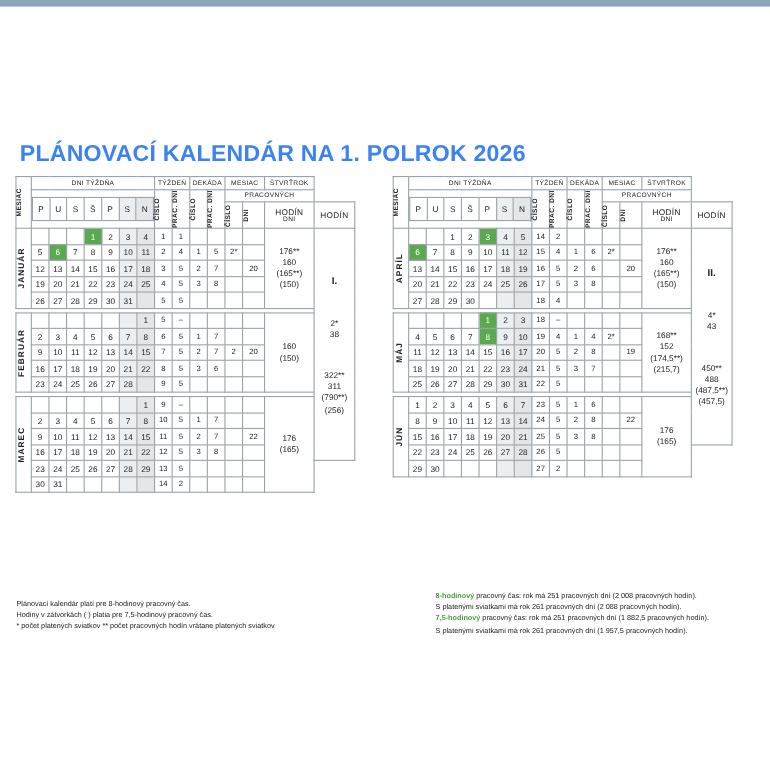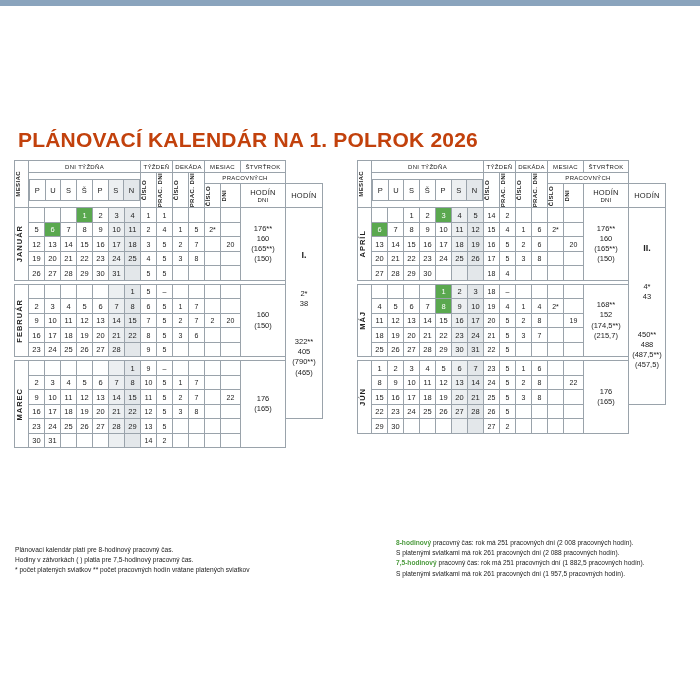--- a/index.html
+++ b/index.html
@@ -1,19 +1,19 @@
 <!DOCTYPE html>
 <html><head>
 <meta charset="utf-8">
 <style>
   html,body{margin:0;padding:0;}
   body{width:700px;height:700px;background:#ffffff;font-family:"Liberation Sans",sans-serif;}
   .page{position:relative;width:700px;height:700px;}
   .topbar{position:absolute;left:0;top:0;width:700px;height:6px;background:#8aa4bd;}
-  .title{position:absolute;left:18px;top:128px;font-size:21px;font-weight:bold;color:#c2410c;letter-spacing:.2px;}
+  .title{position:absolute;left:18px;top:128px;font-size:21px;font-weight:bold;color:#3b82f6;letter-spacing:.2px;}
   .half{position:absolute;top:160px;}
   .half.left{left:14px;}
   .half.right{left:357px;}
   table.cal{border-collapse:collapse;font-size:7px;color:#222;}
   table.cal td,table.cal th{border:.5px solid #9aa3ab;padding:0;text-align:center;vertical-align:middle;font-weight:normal;}
   .hdr{font-size:6px;letter-spacing:.3px;font-weight:bold;color:#222;}
   .vert{writing-mode:vertical-rl;transform:rotate(180deg);white-space:nowrap;font-size:6px;font-weight:bold;letter-spacing:.4px;}
   .monthname{writing-mode:vertical-rl;transform:rotate(180deg);white-space:nowrap;font-size:7.5px;font-weight:bold;letter-spacing:1px;}
   .d{width:15px;height:13.5px;font-size:7.5px;}
   .sat{background:#eceff1;}
@@ -116,23 +116,23 @@
                   <div>160</div>
                   <div>(165**)</div>
                   <div>(150)</div>
                 </div>
               </td>
               <td rowspan="16" class="qtr">
                 <div class="cellstack" style="font-weight:bold;font-size:9px;margin-bottom:26px">I.</div>
                 <div class="cellstack" style="margin-bottom:26px">2*<div>38</div></div>
                 <div class="cellstack">
                   <div>322**</div>
-                  <div>405</div>
+                  <div>311</div>
                   <div>(790**)</div>
-                  <div>(465)</div>
+                  <div>(256)</div>
                 </div>
               </td>
             </tr>
             <tr>
               <td class="d">5</td>
               <td class="d hol">6</td>
               <td class="d">7</td>
               <td class="d">8</td>
               <td class="d">9</td>
               <td class="d sat bold">10</td>

